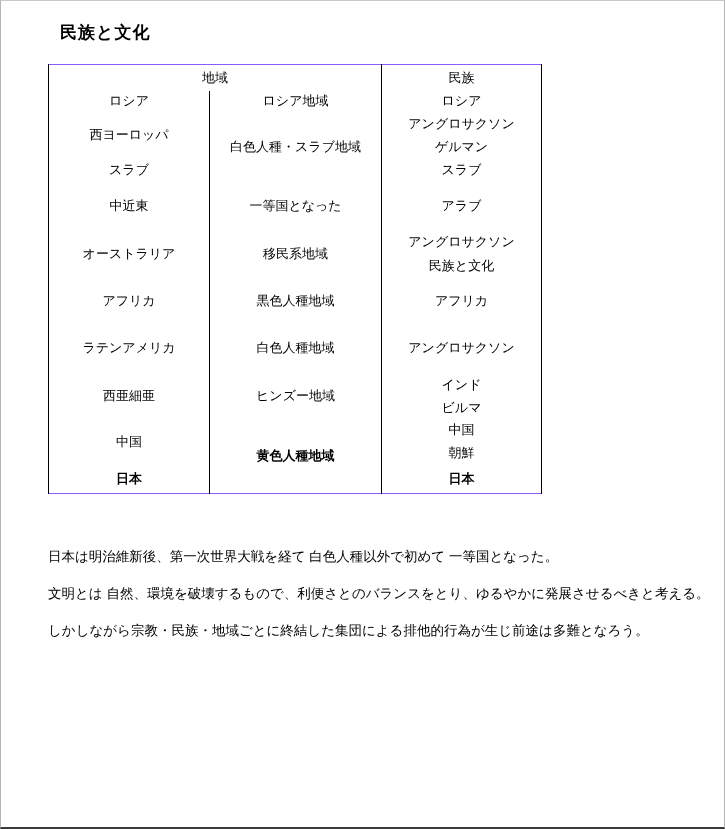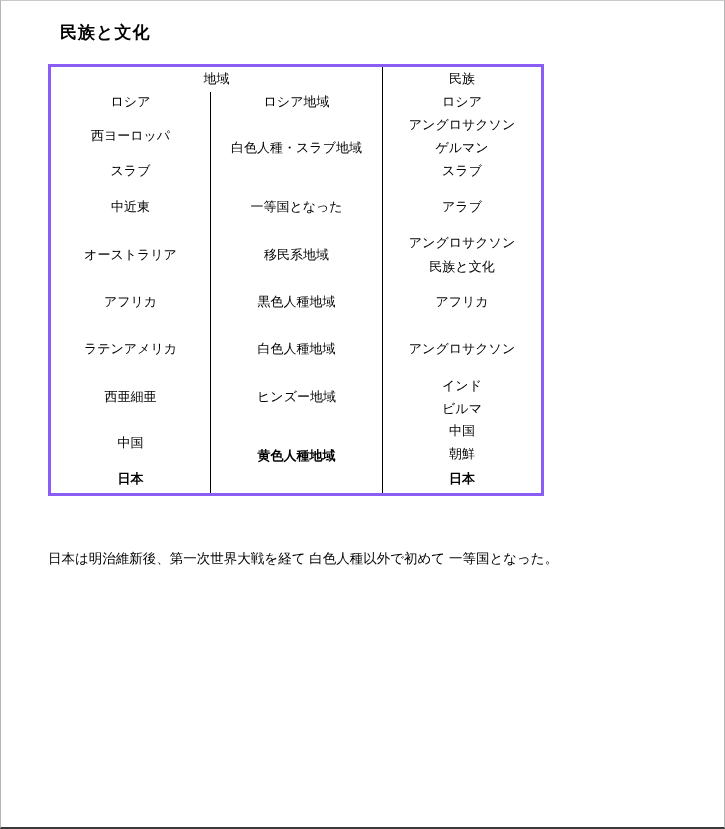--- a/index.html
+++ b/index.html
@@ -23,21 +23,21 @@
     font-size:17px;
     font-weight:bold;
     letter-spacing:1px;
     color:#000000;
   }
 
   table.doc-table {
     border-collapse:collapse;
     table-layout:fixed;
     width:493px;
-    border:3px solid #8b5cf6;
+    border:1px solid #8b5cf6;
   }
   table.doc-table td {
     border-left:1px solid #000000;
     border-right:1px solid #000000;
     border-top:none;
     border-bottom:none;
     padding:0 2px;
     font-size:13px;
     text-align:center;
     vertical-align:middle;
@@ -144,16 +144,18 @@
         </tr>
         <tr style="height:29px">
           <td class="blue">日本</td>
           <td class="blue">日本</td>
         </tr>
       </tbody>
     </table>
 
     <div id="body-text">
       <p>日本は明治維新後、第一次世界大戦を経て 白色人種以外で初めて 一等国となった。</p>
+      <p>文明とは 自然、環境を破壊するもので、利便さとのバランスをとり、ゆるやかに発展させるべきと考える。</p>
+      <p>しかしながら宗教・民族・地域ごとに終結した集団による排他的行為が生じ前途は多難となろう。</p>
     </div>
 
   </div>
 </div>
 
 </body></html>

